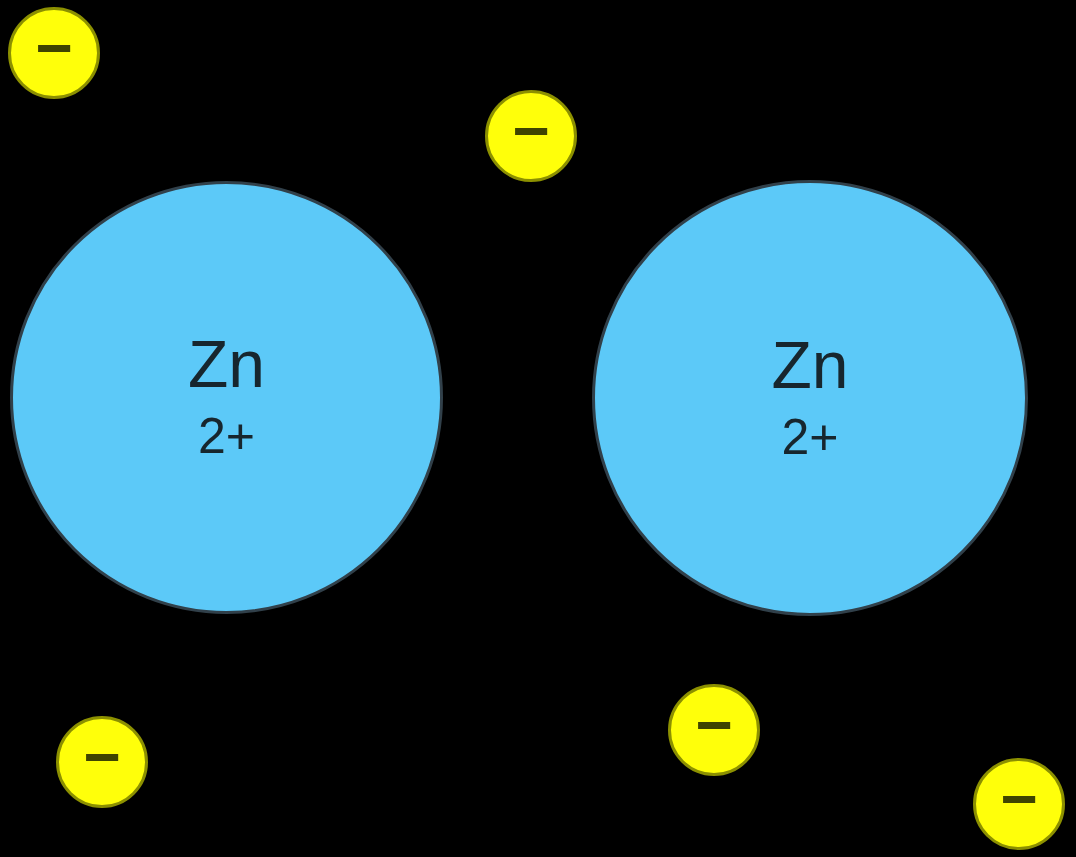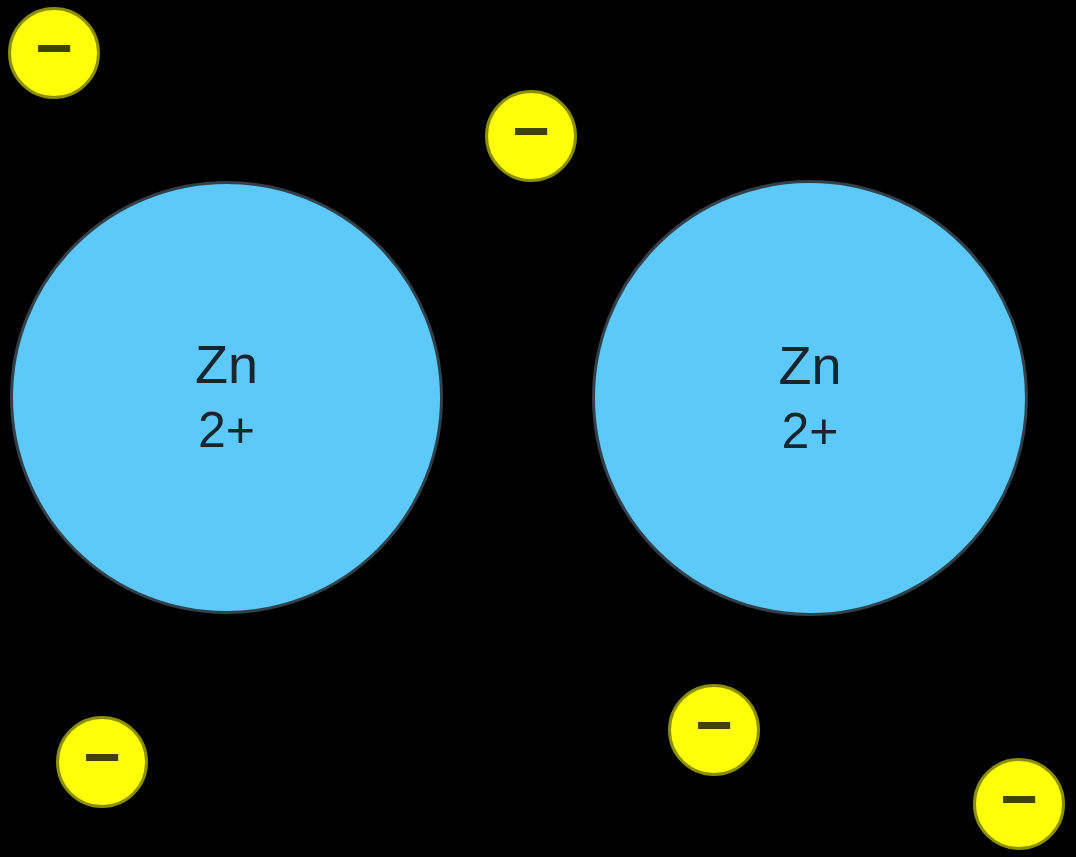--- a/index.html
+++ b/index.html
@@ -29,21 +29,21 @@
     border-radius: 50%;
     background: var(--ion-fill);
     border: 3px solid var(--ion-stroke);
     box-sizing: border-box;
     display: flex;
     flex-direction: column;
     align-items: center;
     justify-content: center;
   }
   .ion .symbol {
-    font-size: 54px;
+    font-size: 66px;
     color: var(--ion-text);
     line-height: 1;
   }
   .ion .charge {
     font-size: 50px;
     color: var(--ion-text);
     line-height: 1.1;
     margin-top: 12px;
   }
   .ion-1 { left: 10px;  top: 181px; width: 433px; height: 433px; }

